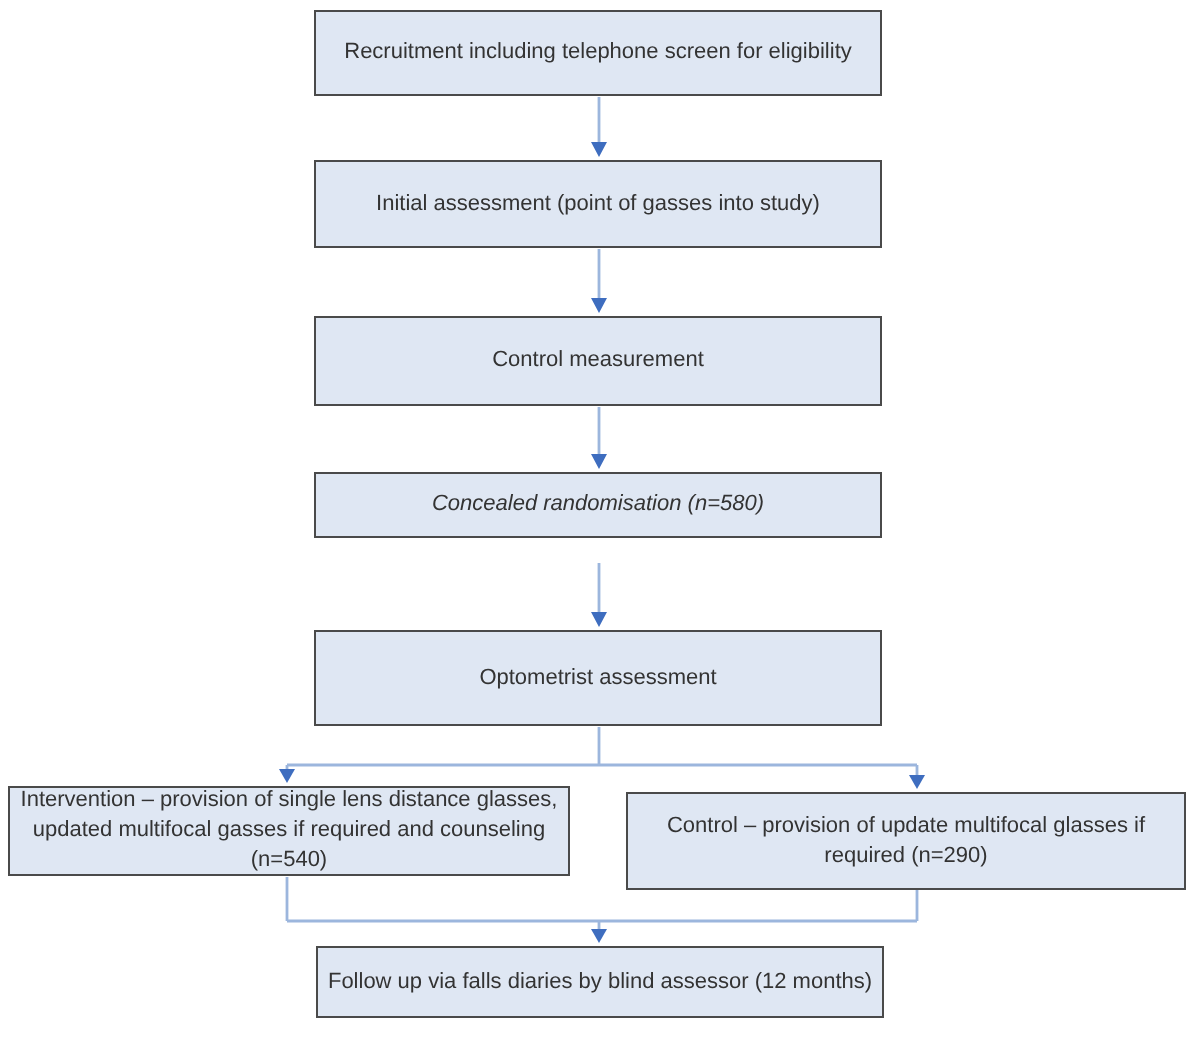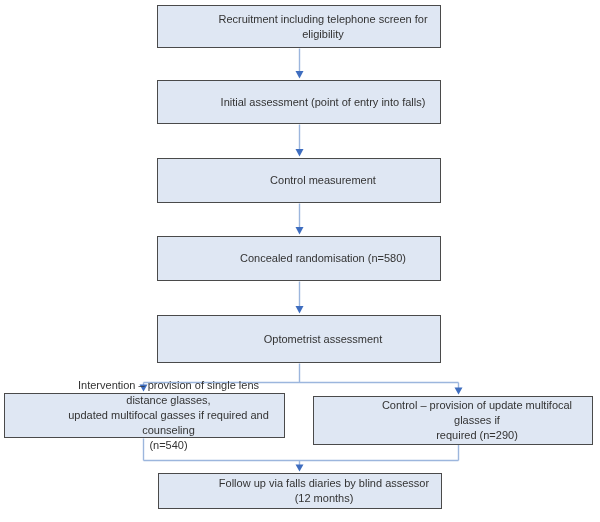--- a/index.html
+++ b/index.html
@@ -31,37 +31,36 @@
     stroke: none;
   }
   .node {
     position: absolute;
     background: #dfe7f3;
     border: 1.5px solid #4a4a4a;
     box-sizing: border-box;
     display: flex;
     align-items: center;
     justify-content: center;
-    padding-left: 48px;
   }
   .node .label {
     display: block;
     width: 100%;
     padding: 0 3px;
     font-size: 11px;
     line-height: 1.35;
     color: #333333;
     text-align: center;
     white-space: pre-line;
   }
   
   .n-recruitment   { left: 157px; top: 5px;   width: 284px; height: 43px; }
   .n-initial       { left: 157px; top: 80px;  width: 284px; height: 44px; }
   .n-baseline      { left: 157px; top: 158px; width: 284px; height: 45px; }
-  .n-randomisation { left: 157px; top: 236px; width: 284px; height: 45px; }
+  .n-randomisation { left: 157px; top: 236px; width: 284px; height: 33px; font-style: italic; }
   .n-optometrist   { left: 157px; top: 315px; width: 284px; height: 48px; }
   .n-intervention  { left: 4px;   top: 393px; width: 281px; height: 45px; }
   .n-control       { left: 313px; top: 396px; width: 280px; height: 49px; }
   .n-followup      { left: 158px; top: 473px; width: 284px; height: 36px; }
 </style>
 </head>
 <body>
 
 <div class="canvas">
 
@@ -103,21 +102,21 @@
       <path class="cline" d="M299.5,460.5 V465"></path>
       <polygon class="chead" points="295.5,464.5 303.5,464.5 299.5,471.5"></polygon>
     </g>
   </svg>
 
   <div class="node n-recruitment">
     <span class="label">Recruitment including telephone screen for eligibility</span>
   </div>
 
   <div class="node n-initial">
-    <span class="label">Initial assessment (point of entry into falls)</span>
+    <span class="label">Initial assessment (point of gasses into study)</span>
   </div>
 
   <div class="node n-baseline">
     <span class="label">Control measurement</span>
   </div>
 
   <div class="node n-randomisation">
     <span class="label">Concealed randomisation (n=580)</span>
   </div>
 

